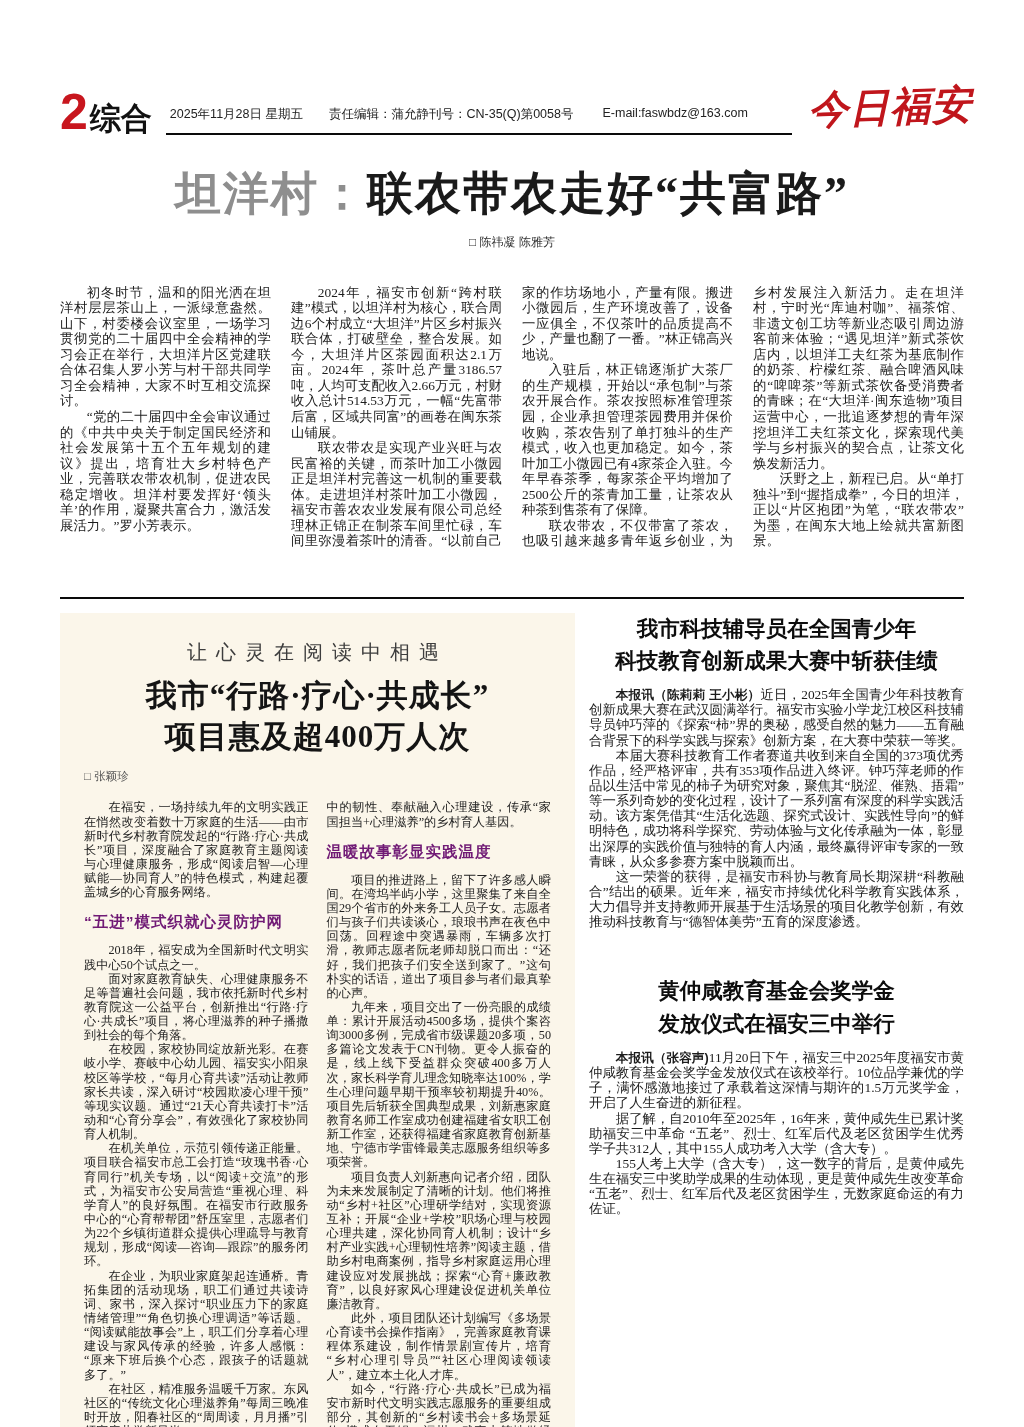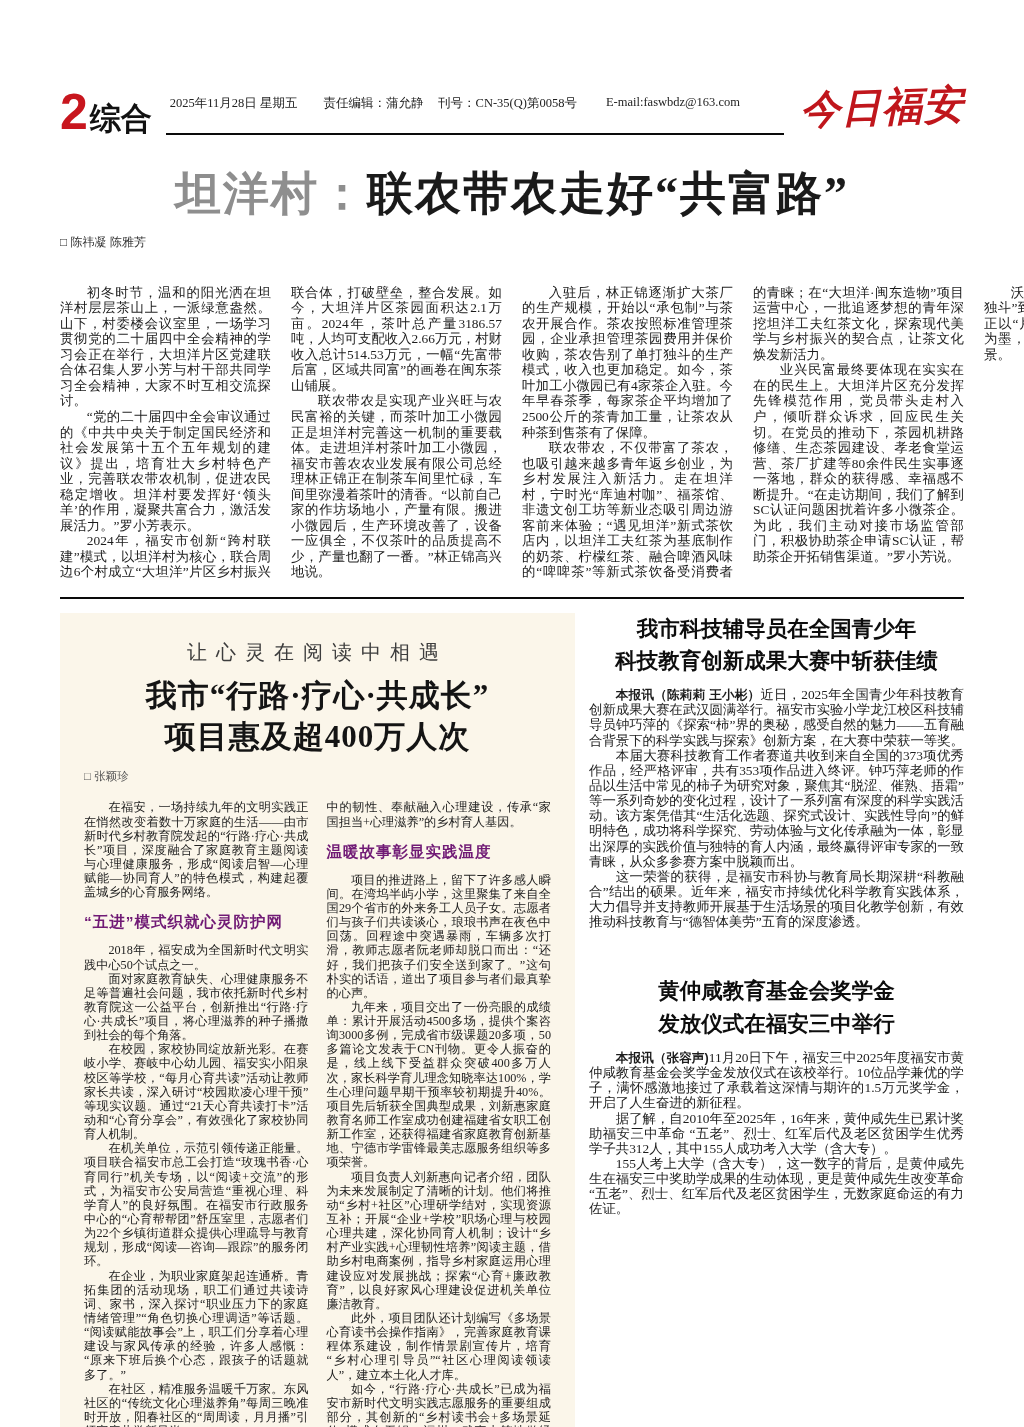--- a/index.html
+++ b/index.html
@@ -10,32 +10,32 @@
     color:#1a1a1a;
   }
   .page { padding:80px 60px 0 60px; }
 
   
   .header { display:flex; align-items:flex-end; }
   .plate { display:flex; align-items:baseline; white-space:nowrap; padding-right:14px; }
   .page-num { font-family:"Liberation Sans",sans-serif; font-weight:bold; font-size:50px; color:#c8161e; line-height:.9; }
   .section-name { font-family:"Liberation Sans",sans-serif; font-weight:bold; font-size:31px; color:#111; margin-left:2px; line-height:1; }
   .header-meta { flex:1; display:flex; align-items:baseline; font-size:12.5px; color:#222;
-                 border-bottom:2.5px solid #0a0a0a; padding:0 8px 21px 4px; font-family:Liberation Serif, serif; }
+                 border-bottom:2.5px solid #0a0a0a; padding:0 8px 10px 4px; font-family:Liberation Sans, sans-serif; }
   .meta-left  { display:flex; gap:26px; white-space:nowrap; }
   .meta-right { display:flex; gap:29px; white-space:nowrap; margin-left:auto; margin-right:36px;text-align:center; }
   .masthead { font-size:40px; font-weight:bold; font-style:italic; color:#c0161c;
               font-family:"Liberation Serif",serif; white-space:nowrap; padding-left:16px;
               transform:rotate(-2deg); letter-spacing:1px; }
 
   
   .lead-headline { text-align:center; margin-top:34px; font-weight:bold; font-size:46px; letter-spacing:2px;
                    font-family:"Liberation Serif",serif; line-height:1.1; }
   .lead-headline .prefix { color:#8e8e8e; }
-  .lead-byline { text-align:left; font-size:12px; color:#333; margin-top:14px; font-family:"Liberation Sans",sans-serif; }
+  .lead-byline { text-align:center; font-size:12px; color:#333; margin-top:14px; font-family:"Liberation Sans",sans-serif; }
   .lead-body { margin-top:34px; height:296px; column-count:4; column-gap:20px;
                font-size:13.4px; line-height:1.16; text-align:justify; color:#1c1c1c; }
   .lead-body p { text-indent:2em; }
 
   hr.rule { border:none; border-top:2px solid #0a0a0a; margin:16px 0 0 0; }
 
   
   .bottom { display:flex; gap:14px; margin-top:14px; align-items:flex-start; }
 
   
@@ -92,21 +92,20 @@
       <span class="prefix">坦洋村：</span><span>联农带农走好“共富路”</span>
     </div>
     <div class="lead-byline">□ 陈祎凝  陈雅芳</div>
     <div class="lead-body">
       <p>初冬时节，温和的阳光洒在坦洋村层层茶山上，一派绿意盎然。山下，村委楼会议室里，一场学习贯彻党的二十届四中全会精神的学习会正在举行，大坦洋片区党建联合体召集人罗小芳与村干部共同学习全会精神，大家不时互相交流探讨。</p>
       <p>“党的二十届四中全会审议通过的《中共中央关于制定国民经济和社会发展第十五个五年规划的建议》提出，培育壮大乡村特色产业，完善联农带农机制，促进农民稳定增收。坦洋村要发挥好‘领头羊’的作用，凝聚共富合力，激活发展活力。”罗小芳表示。</p>
       <p>2024年，福安市创新“跨村联建”模式，以坦洋村为核心，联合周边6个村成立“大坦洋”片区乡村振兴联合体，打破壁垒，整合发展。如今，大坦洋片区茶园面积达2.1万亩。2024年，茶叶总产量3186.57吨，人均可支配收入2.66万元，村财收入总计514.53万元，一幅“先富带后富，区域共同富”的画卷在闽东茶山铺展。</p>
       <p>联农带农是实现产业兴旺与农民富裕的关键，而茶叶加工小微园正是坦洋村完善这一机制的重要载体。走进坦洋村茶叶加工小微园，福安市善农农业发展有限公司总经理林正锦正在制茶车间里忙碌，车间里弥漫着茶叶的清香。“以前自己家的作坊场地小，产量有限。搬进小微园后，生产环境改善了，设备一应俱全，不仅茶叶的品质提高不少，产量也翻了一番。”林正锦高兴地说。</p>
       <p>入驻后，林正锦逐渐扩大茶厂的生产规模，开始以“承包制”与茶农开展合作。茶农按照标准管理茶园，企业承担管理茶园费用并保价收购，茶农告别了单打独斗的生产模式，收入也更加稳定。如今，茶叶加工小微园已有4家茶企入驻。今年早春茶季，每家茶企平均增加了2500公斤的茶青加工量，让茶农从种茶到售茶有了保障。</p>
       <p>联农带农，不仅带富了茶农，也吸引越来越多青年返乡创业，为乡村发展注入新活力。走在坦洋村，宁时光“库迪村咖”、福茶馆、非遗文创工坊等新业态吸引周边游客前来体验；“遇见坦洋”新式茶饮店内，以坦洋工夫红茶为基底制作的奶茶、柠檬红茶、融合啤酒风味的“啤啤茶”等新式茶饮备受消费者的青睐；在“大坦洋·闽东造物”项目运营中心，一批追逐梦想的青年深挖坦洋工夫红茶文化，探索现代美学与乡村振兴的契合点，让茶文化焕发新活力。</p>
-      <p>业兴民富最终要体现在实实在在的民生上。大坦洋片区充分发挥先锋模范作用，党员带头走村入户，倾听群众诉求，回应民生关切。在党员的推动下，茶园机耕路修缮、生态茶园建设、孝老食堂运营、茶厂扩建等80余件民生实事逐一落地，群众的获得感、幸福感不断提升。“在走访期间，我们了解到SC认证问题困扰着许多小微茶企。为此，我们主动对接市场监管部门，积极协助茶企申请SC认证，帮助茶企开拓销售渠道。”罗小芳说。</p>
       <p>沃野之上，新程已启。从“单打独斗”到“握指成拳”，今日的坦洋，正以“片区抱团”为笔，“联农带农”为墨，在闽东大地上绘就共富新图景。</p>
     </div>
   </div>
 
   <hr class="rule">
 
   <div class="bottom">
 
     <div class="cream-box">
       <div class="kicker">让心灵在阅读中相遇</div>

